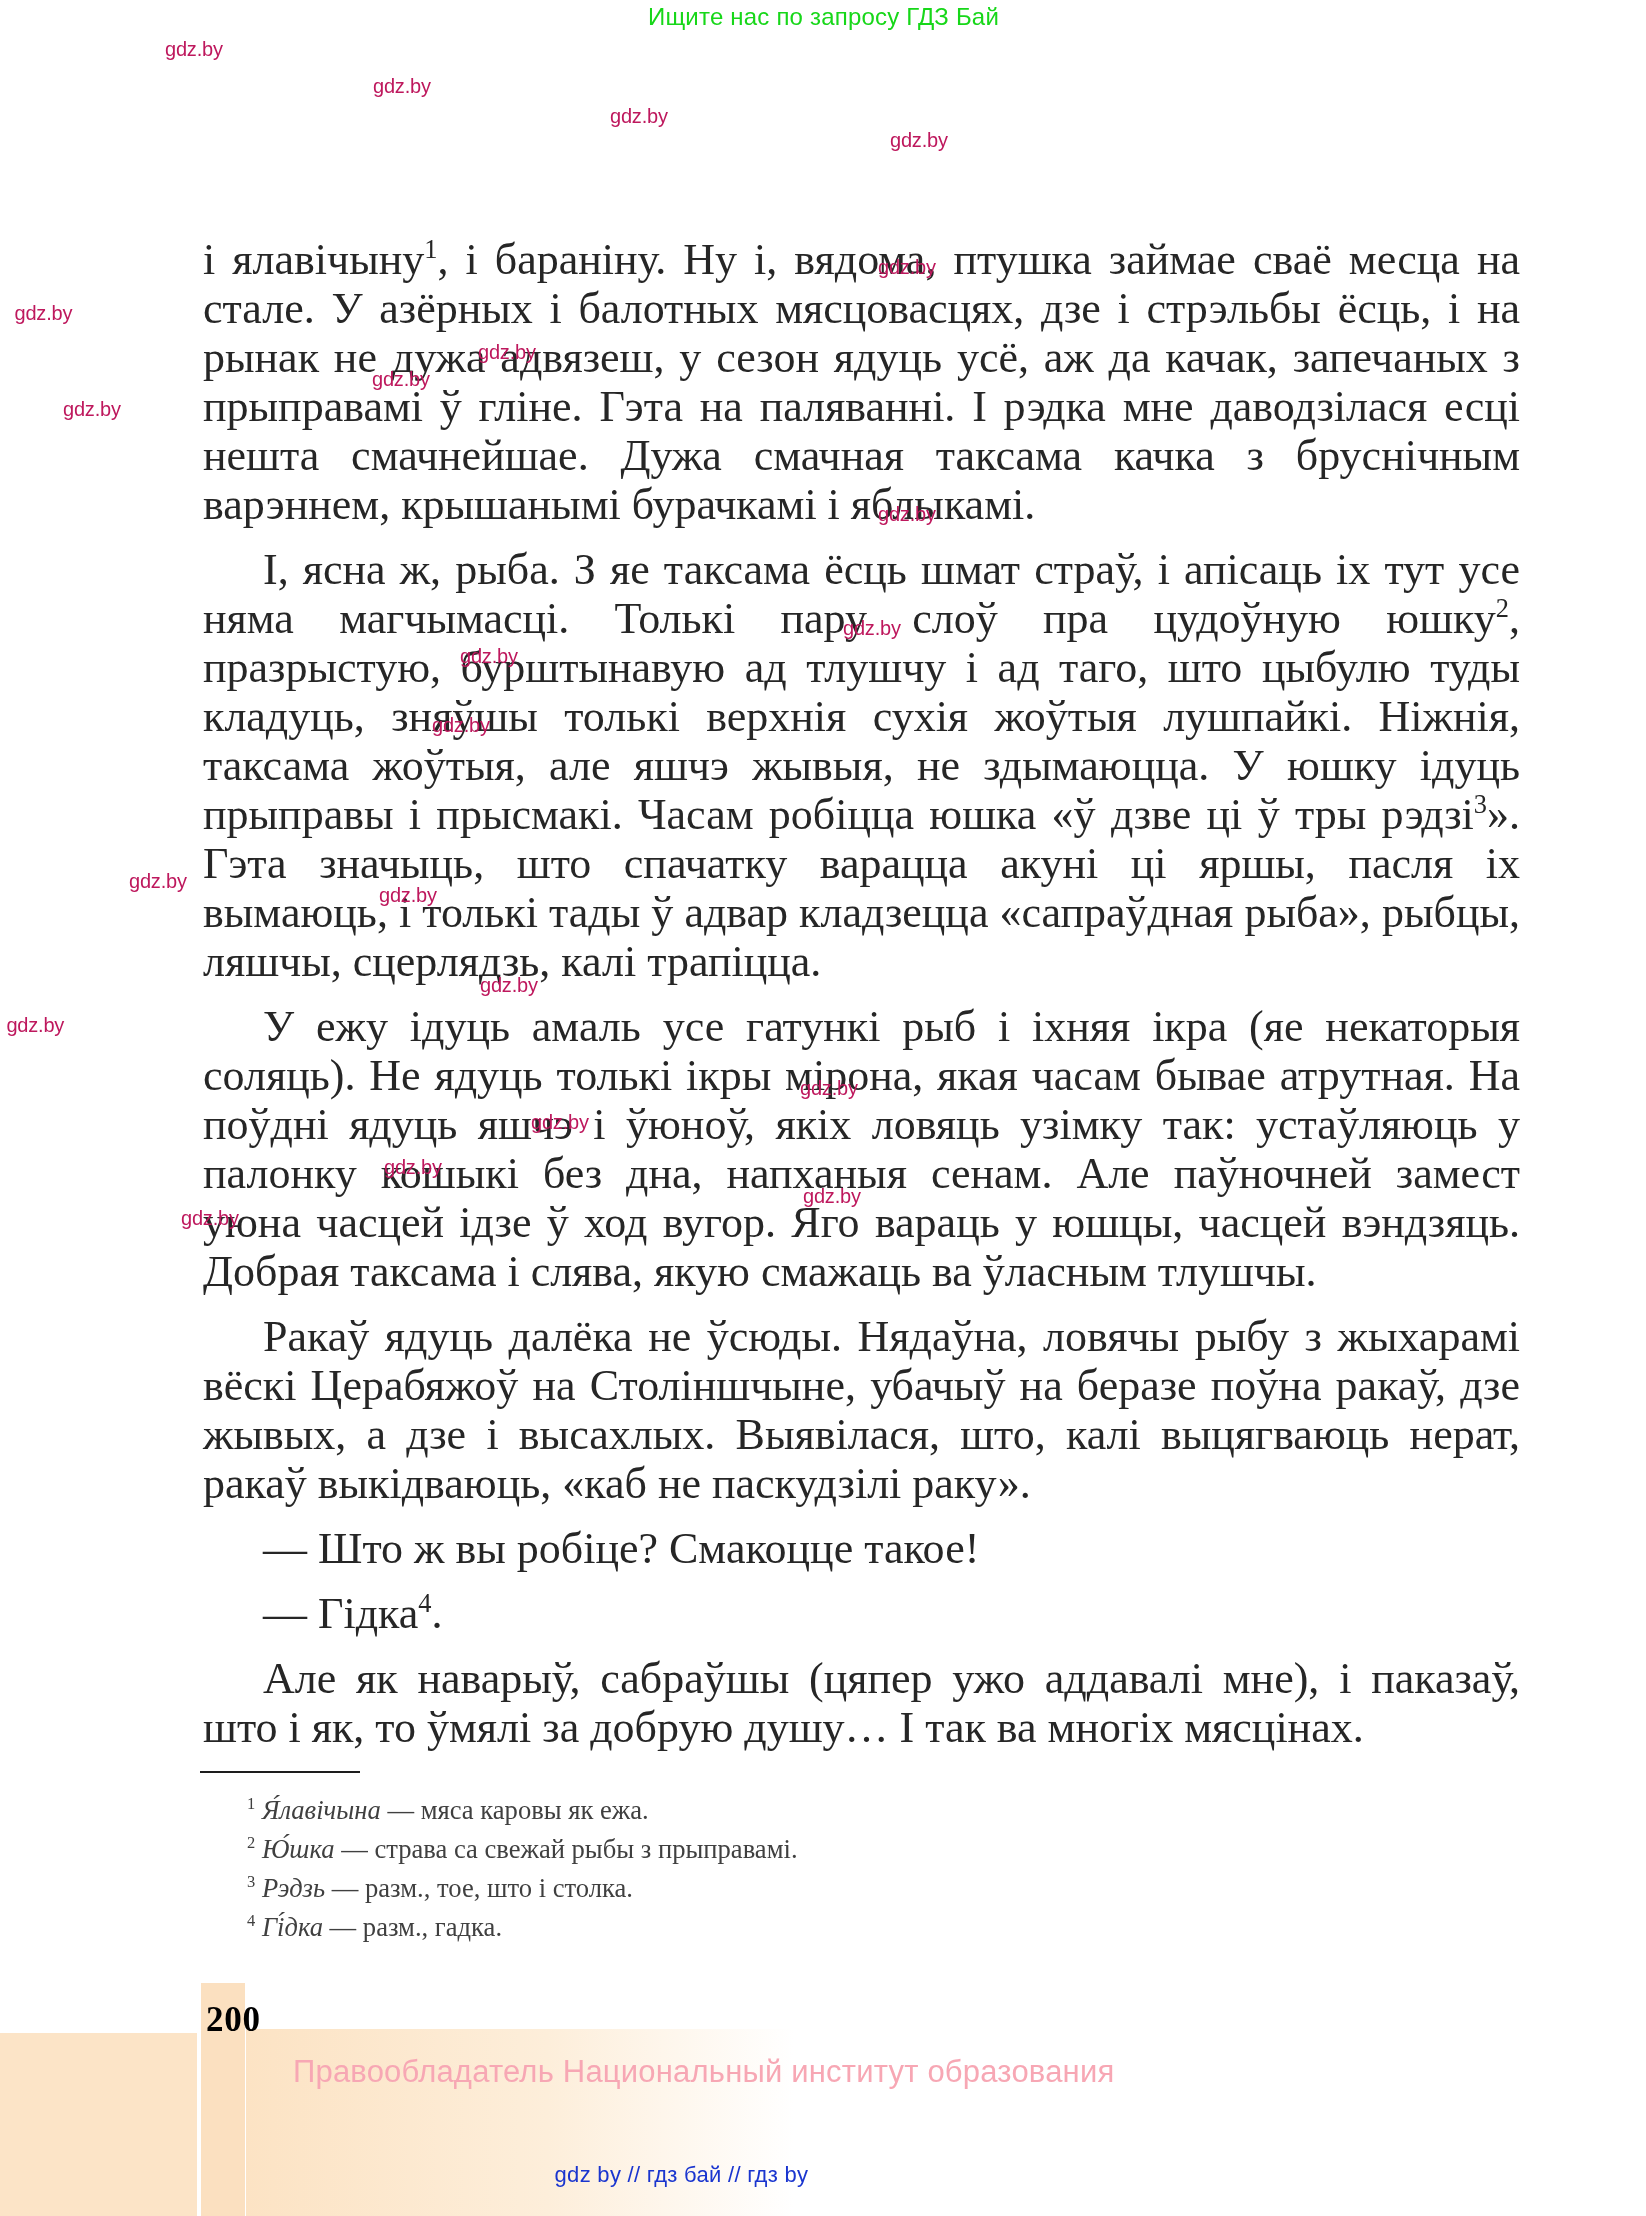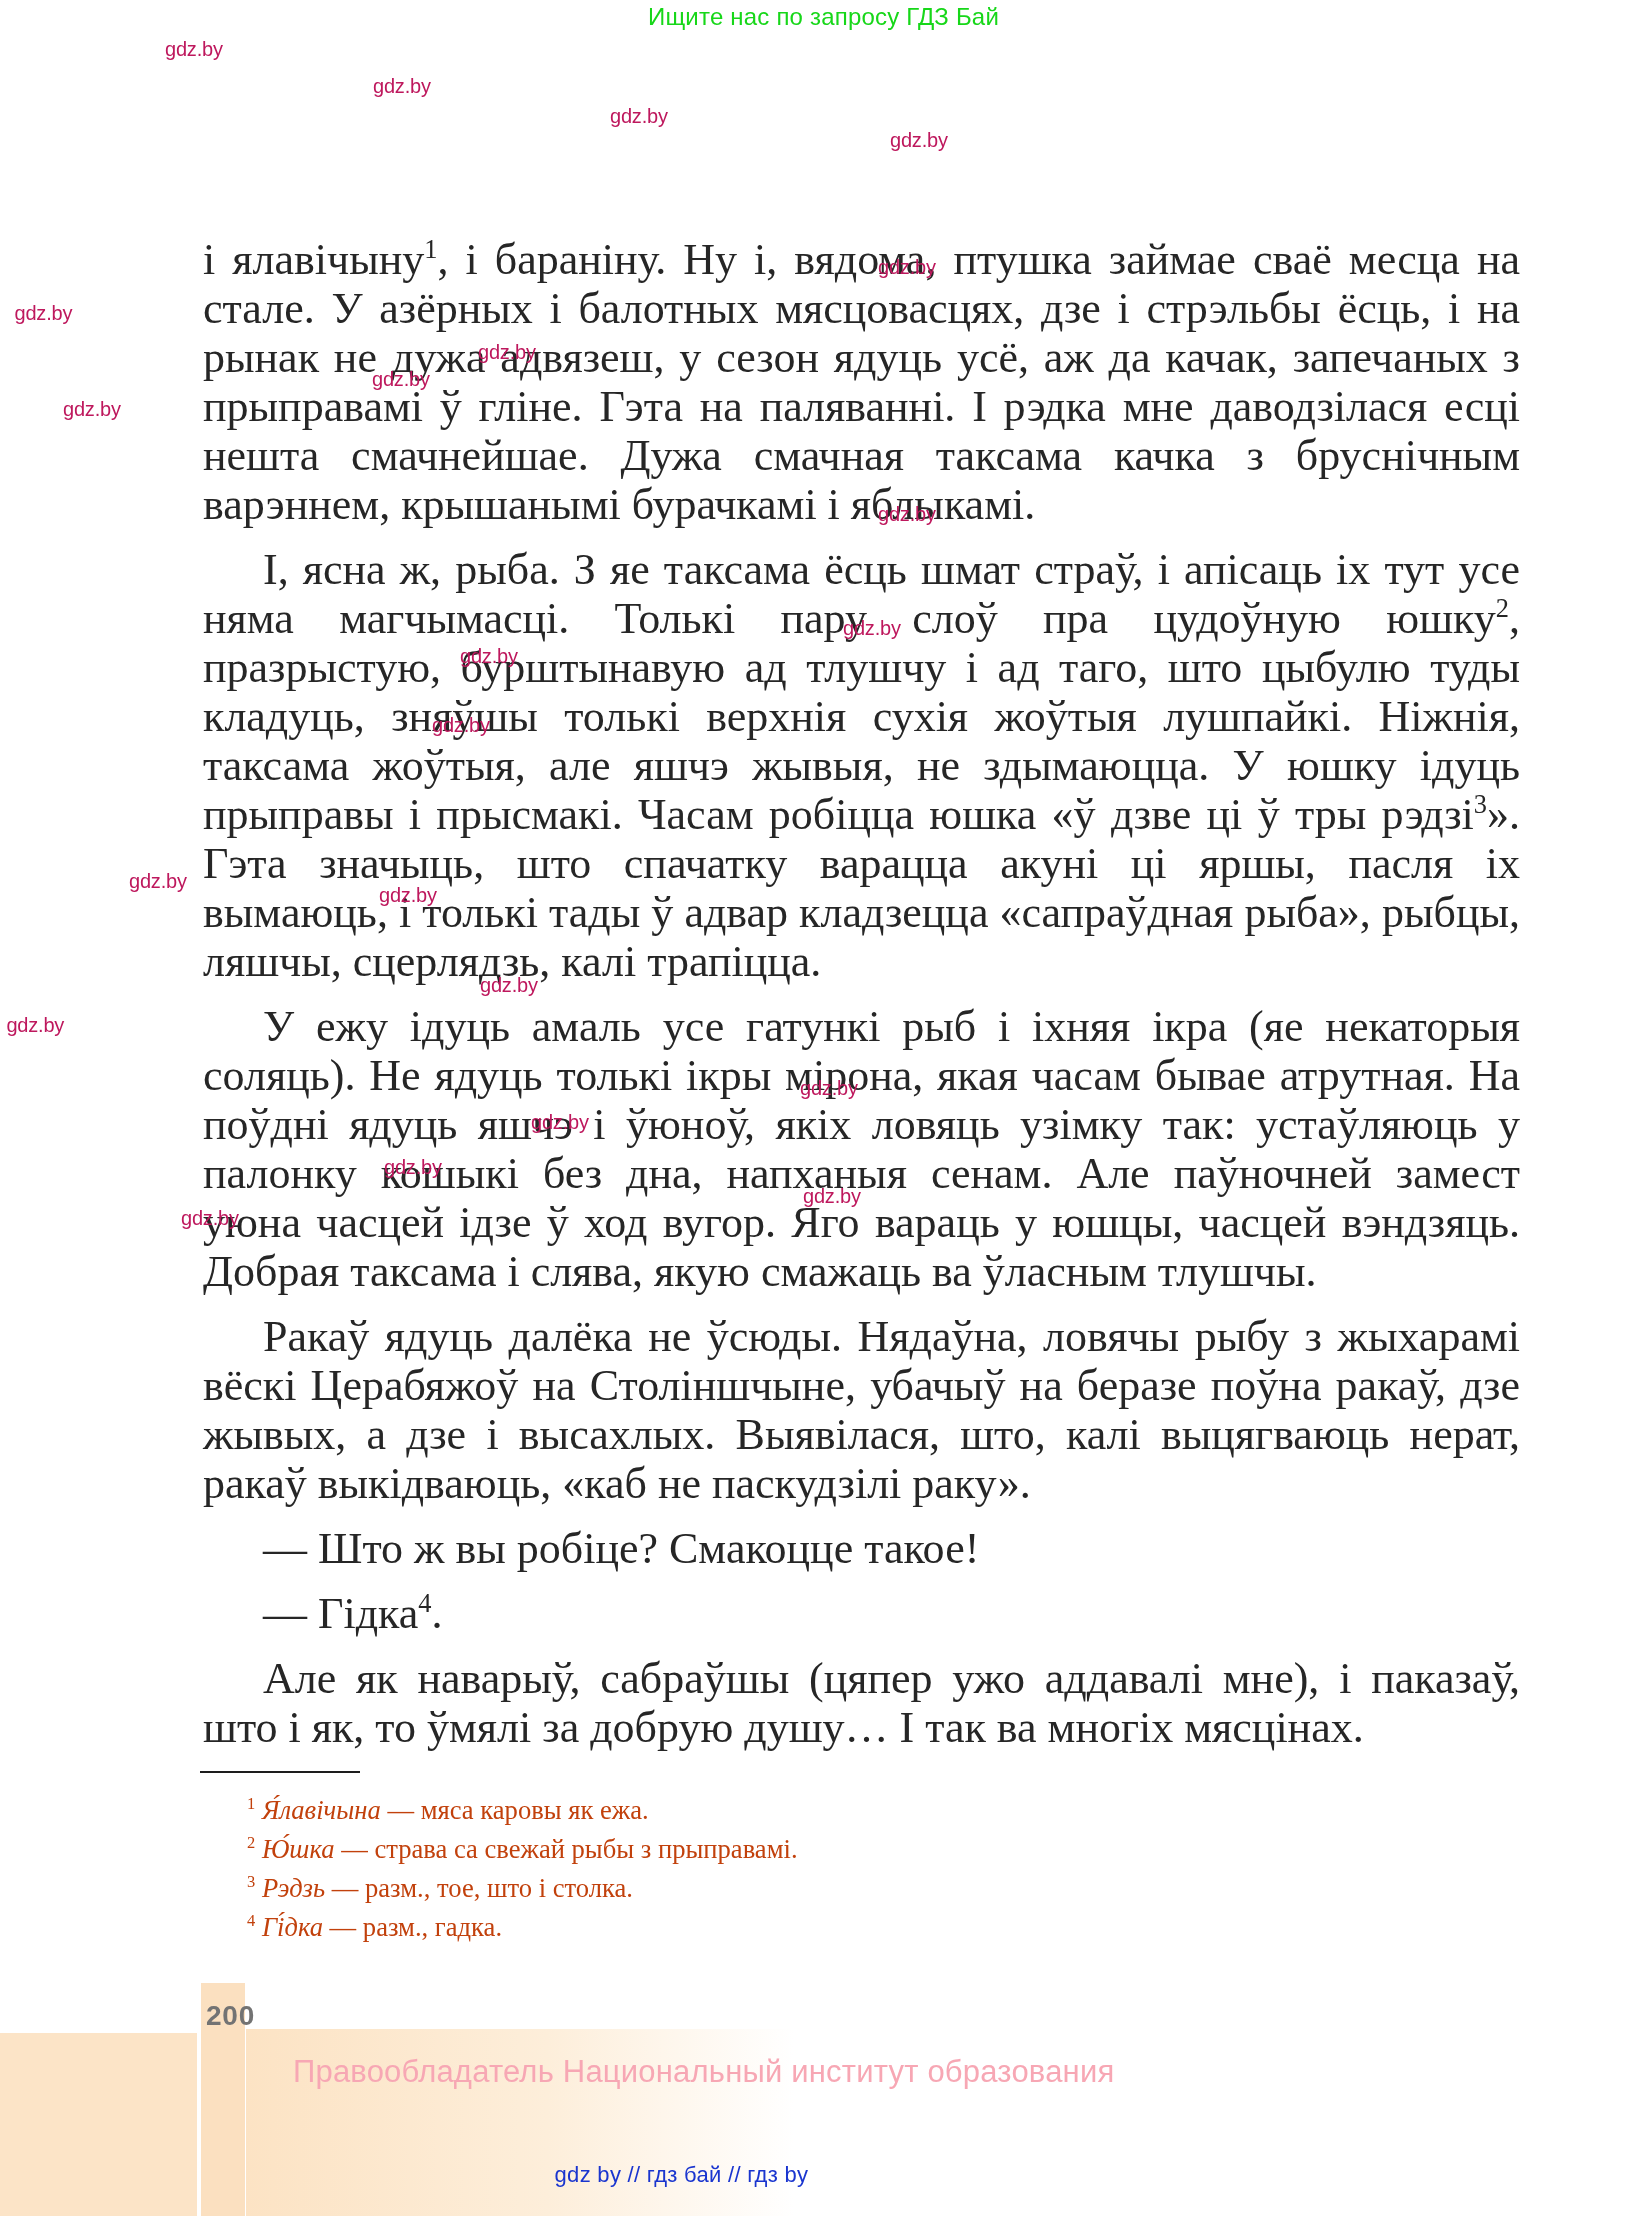--- a/index.html
+++ b/index.html
@@ -77,21 +77,21 @@
   .footnotes {
     position: absolute;
     left: 187px;
     top: 1791px;
     width: 1349px;
   }
   .footnotes p {
     margin: 0;
     font-size: 26.6px;
     line-height: 39px;
-    color: #c2410c;
+    color: #404040;
     text-indent: 60px;
   }
   .footnotes sup {
     font-size: 0.62em;
     vertical-align: super;
     line-height: 0;
   }
   .footnotes i {
     font-style: italic;
   }
@@ -119,24 +119,24 @@
     top: 2029px;
     width: 548px;
     height: 187px;
     background: linear-gradient(to right, #fce3c4 0%, #fdeeda 55%, #ffffff 100%);
   }
   .pagenum {
     position: absolute;
     left: 206px;
     top: 2000px;
     width: 77px;
-    font-size: 28px;
+    font-size: 35px;
     font-weight: bold;
-    color: #737373;
-    font-family: Liberation Sans, sans-serif;
+    color: #000000;
+    font-family: Liberation Serif, serif;
     letter-spacing: 0.8px;
   }
 
   
   .rights {
     position: absolute;
     left: 293px;
     top: 2054px;
     font-family: "Liberation Sans", sans-serif;
     font-size: 31px;

